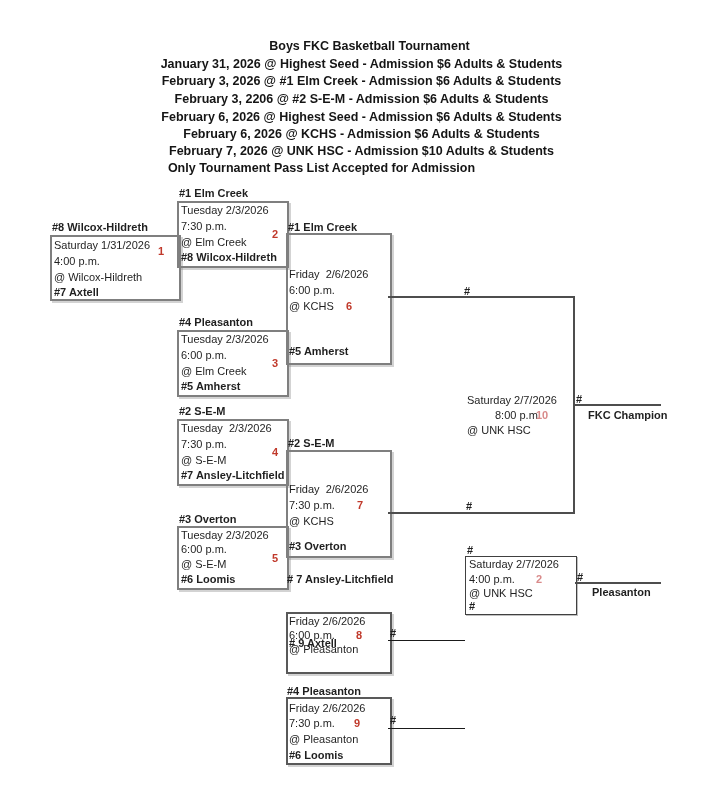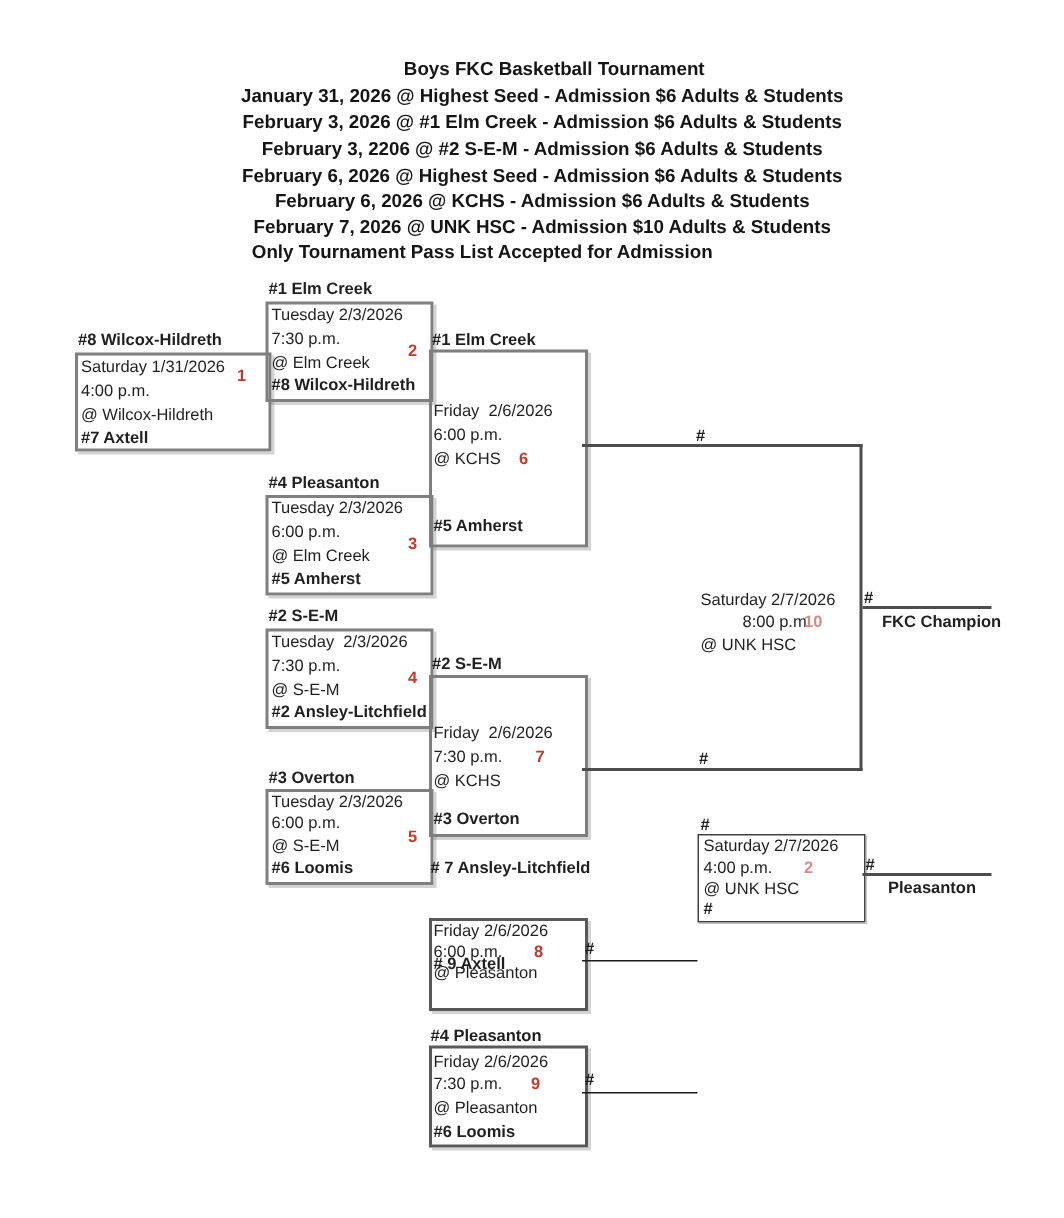--- a/index.html
+++ b/index.html
@@ -56,21 +56,21 @@
   <div class="t num" style="left:272px;top:358px">3</div>
   <div class="t" style="left:181px;top:366px">@ Elm Creek</div>
   <div class="t b" style="left:181px;top:381px">#5 Amherst</div>
 
   <div class="gbox" style="left:177px;top:419px;width:108px;height:63px"></div>
   <div class="t b" style="left:179px;top:406px">#2 S-E-M</div>
   <div class="t" style="left:181px;top:423px">Tuesday&nbsp; 2/3/2026</div>
   <div class="t" style="left:181px;top:439px">7:30 p.m.</div>
   <div class="t num" style="left:272px;top:447px">4</div>
   <div class="t" style="left:181px;top:455px">@ S-E-M</div>
-  <div class="t b" style="left:181px;top:470px">#2 Ansley-Litchfield</div>
+  <div class="t b" style="left:181px;top:470px">#7 Ansley-Litchfield</div>
 
   <div class="gbox" style="left:177px;top:526px;width:108px;height:60px"></div>
   <div class="t b" style="left:179px;top:514px">#3 Overton</div>
   <div class="t" style="left:181px;top:530px">Tuesday 2/3/2026</div>
   <div class="t" style="left:181px;top:544px">6:00 p.m.</div>
   <div class="t num" style="left:272px;top:553px">5</div>
   <div class="t" style="left:181px;top:559px">@ S-E-M</div>
   <div class="t b" style="left:181px;top:574px">#6 Loomis</div>
 
   <div class="gbox" style="left:286px;top:233px;width:102px;height:128px"></div>

